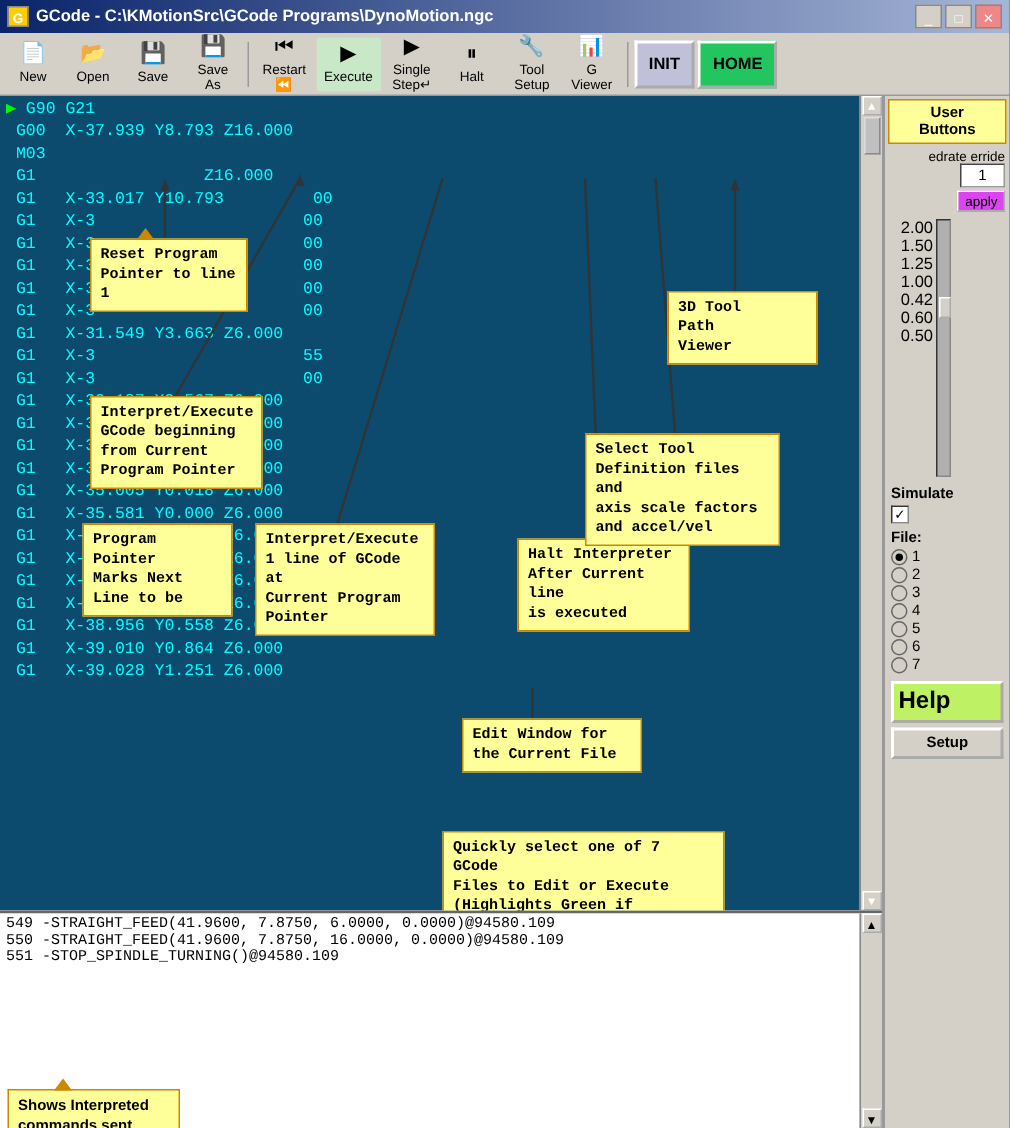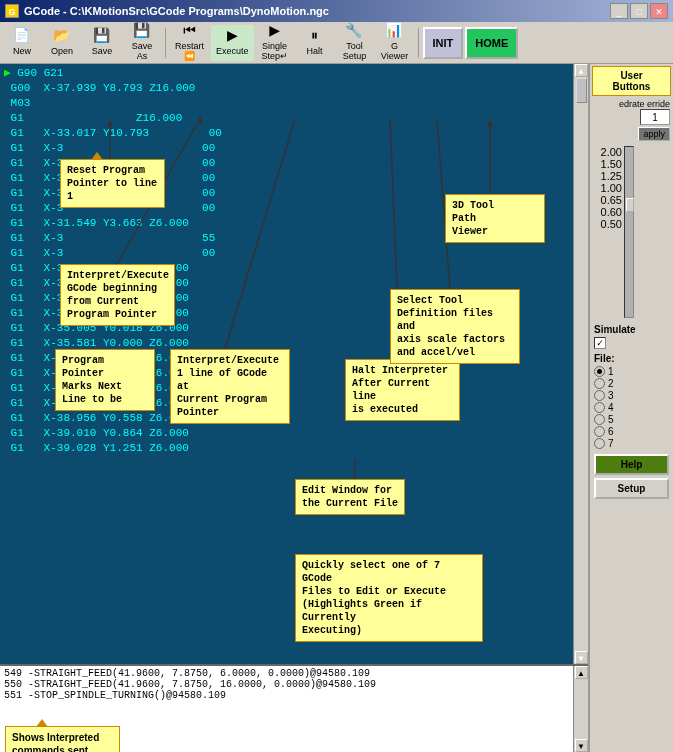--- a/index.html
+++ b/index.html
@@ -150,21 +150,21 @@
       text-align: left;
       line-height: 1.3;
       z-index: 10;
       color: #000;
     }
 
     
     .console-area {
       background: #ffffff;
       border-top: 2px solid #666;
-      height: 88px;
+      height: 145px;
       position: relative;
       display: flex;
       flex-direction: column;
     }
     .console-text {
       flex: 1;
       background: #ffffff;
       font-family: 'Courier New', monospace;
       font-size: 10px;
       color: #000;
@@ -204,21 +204,21 @@
     }
     .override-input {
       width: 30px;
       height: 16px;
       font-size: 10px;
       border: 1px inset #999;
       background: #fff;
       text-align: center;
     }
     .apply-btn {
-      background: #737373;
+      background: #d946ef;
       border: 1px outset #fff;
       font-size: 9px;
       padding: 1px 4px;
       cursor: pointer;
       float: right;
       margin-top: 2px;
     }
 
     .simulate-section {
       padding: 2px;
@@ -269,26 +269,26 @@
       background: #000;
     }
 
     .bottom-btns {
       padding: 2px;
       display: flex;
       flex-direction: column;
       gap: 3px;
     }
     .help-btn {
-      background: #4d7c0f;
+      background: #bef264;
       border: 2px outset #fff;
-      font-size: 10px;
+      font-size: 16px;
       padding: 3px;
       cursor: pointer;
-      text-align: center;
+      text-align: left;
       font-weight: bold;
     }
     .close-btn {
       background: #d4d0c8;
       border: 2px outset #fff;
       font-size: 10px;
       padding: 3px;
       cursor: pointer;
       text-align: center;
       font-weight: bold;
@@ -440,21 +440,21 @@
 Viewer</span>
       </div>
 
       <div class="tooltip-box" style="left:390px; top:225px; width:130px;">
         <span style="white-space:pre-line;">Select Tool
 Definition files and
 axis scale factors
 and accel/vel</span>
       </div>
 
-      <div class="tooltip-box" style="left:295px; top:415px; width:110px;">
+      <div class="tooltip-box" style="left:308px; top:415px; width:120px;">
         <span style="white-space:pre-line;">Edit Window for
 the Current File</span>
       </div>
 
       <div class="tooltip-box" style="left:295px; top:490px; width:188px;">
         <span style="white-space:pre-line;">Quickly select one of 7 GCode
 Files to Edit or Execute
 (Highlights Green if Currently
 Executing)</span>
       </div>
@@ -519,21 +519,21 @@
       <button class="apply-btn">apply</button>
     </div>
 
     <div style="position:relative; height:180px; display:flex; align-items:stretch; padding:4px 0;">
 
       <div style="display:flex;flex-direction:column;font-size:11px;text-align:right;padding-right:2px;width:32px;">
         <span>2.00</span>
         <span>1.50</span>
         <span>1.25</span>
         <span>1.00</span>
-        <span>0.65</span>
+        <span>0.42</span>
         <span>0.60</span>
         <span>0.50</span>
       </div>
 
       <div style="width:10px;background:#b0b0b0;border:1px inset #888;position:relative;">
         <div style="width:8px;height:14px;background:#d4d0c8;border:1px outset #fff;position:absolute;top:30%;left:1px;"></div>
       </div>
     </div>
 
     <div class="simulate-section">

